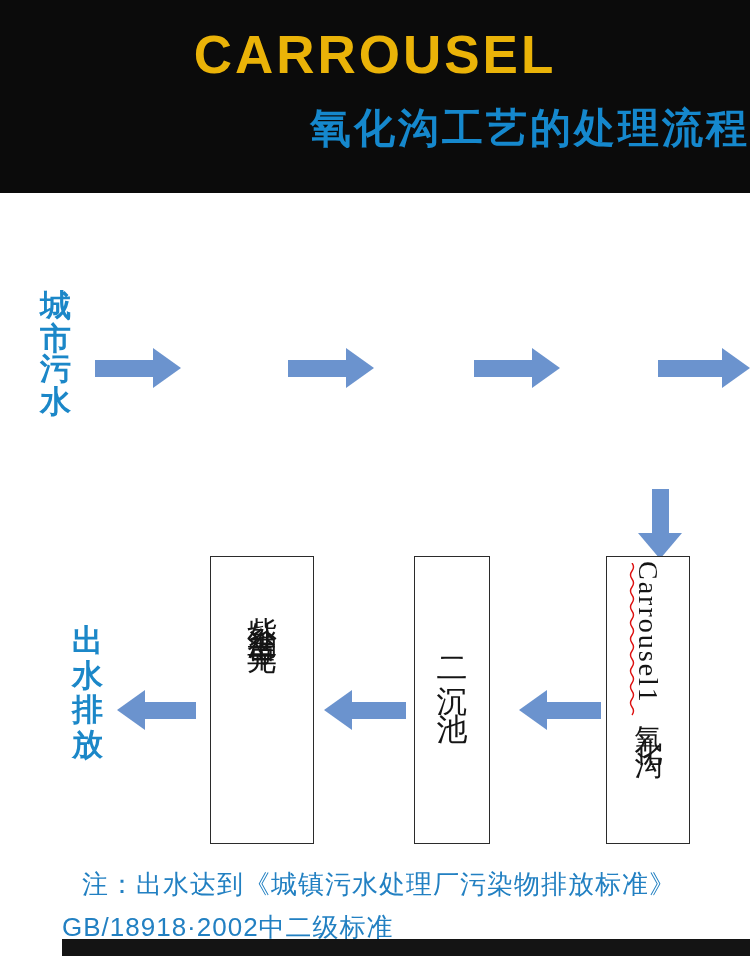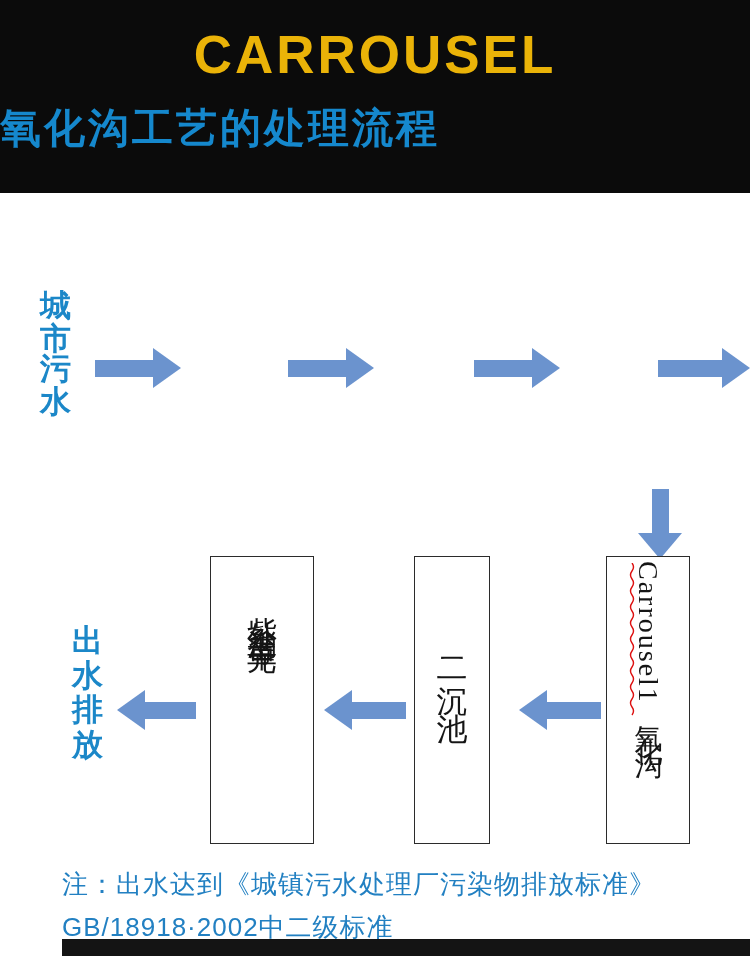--- a/index.html
+++ b/index.html
@@ -9,21 +9,21 @@
     --arrow:#6b93ce; --blue:#1b87c8; --notec:#2280c2;
   }
 
   
   .header { position:absolute; left:0; top:0; width:750px; height:193px; background:#0b0b0b; }
   .title {
     position:absolute; top:24px; left:0; width:100%; text-align:center;
     font-size:53px; font-weight:bold; color:#eab308; letter-spacing:3px;
   }
   .subtitle {
-    position:absolute; top:101px; left:0; width:100%; text-align:left;
+    position:absolute; top:101px; left:0; width:100%; text-align:right;
     font-size:41px; font-weight:bold; color:#1588cd; letter-spacing:3px;
   }
 
   
   .vlabel {
     position:absolute; writing-mode:vertical-rl; text-orientation:upright;
     font-weight:bold; color:var(--blue); line-height:1;
   }
   .vlabel.source { left:40px; top:264px; font-size:31px; letter-spacing:32px; }
   .vlabel.outlet { left:72px; top:599px; font-size:31px; letter-spacing:35px; }
@@ -58,21 +58,21 @@
   .box-carr .vtext      { font-size:28px; padding-top:4px; }
   .box-carr .latin      { letter-spacing:2px; }
   .box-carr .cn         { letter-spacing:13px; }
   .box-secondary .vtext { font-size:31px; letter-spacing:27px; padding-top:78px; }
   .box-uv .vtext        { font-size:30px; letter-spacing:6px;  padding-top:36px; }
 
   .squiggle { position:absolute; left:21px; top:6px; }
 
   
   .note-line { position:absolute; left:62px; color:var(--notec); font-size:26px; letter-spacing:1px; white-space:nowrap; }
-  .note-1 { top:867px; }
+  .note-1 { top:867px;margin-left:20px; }
   .note-2 { top:910px; }
 
   
   .bottom-strip { position:absolute; left:62px; right:0; bottom:0; height:17px; background:#141414; }
 </style>
 </head>
 <body>
 
 <div class="stage">
 

